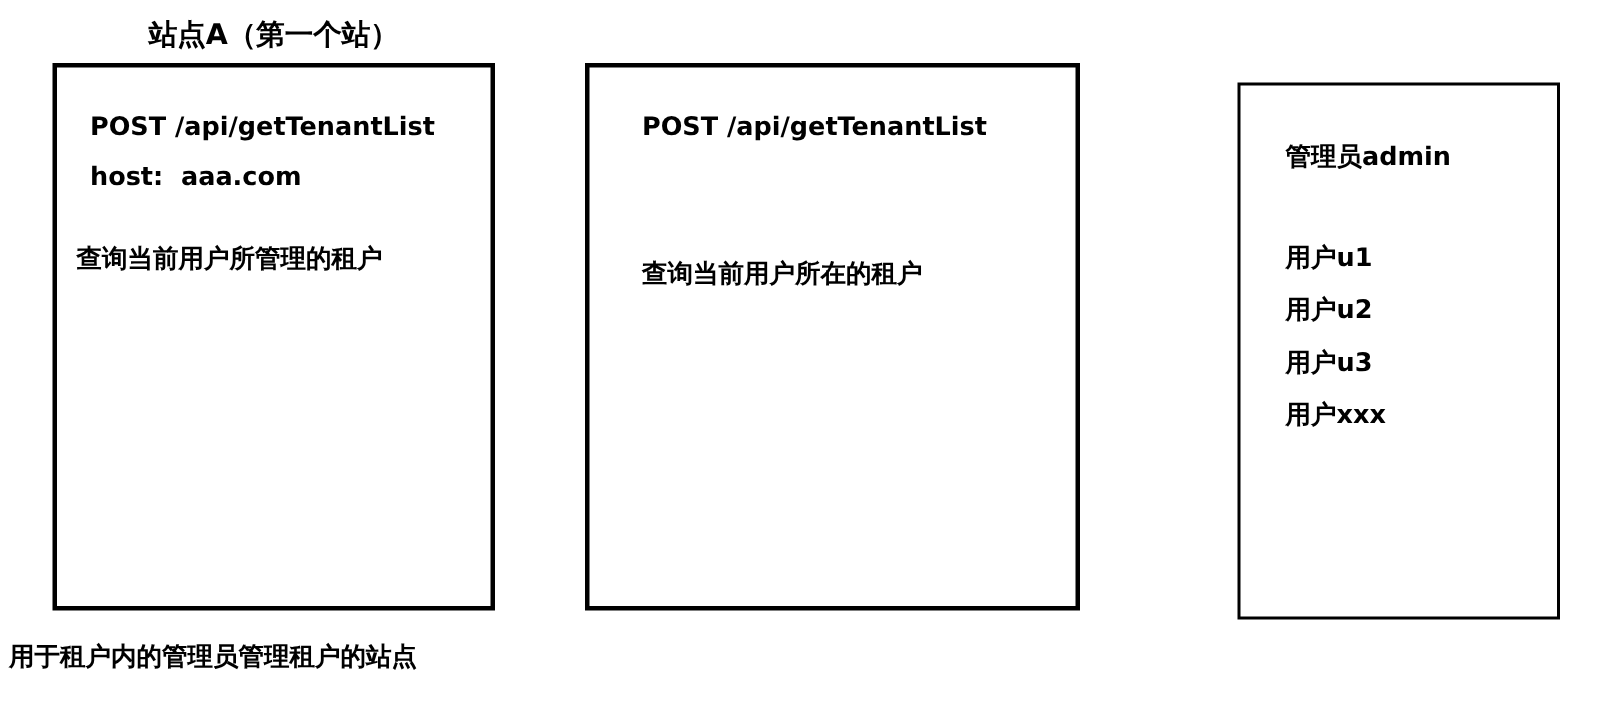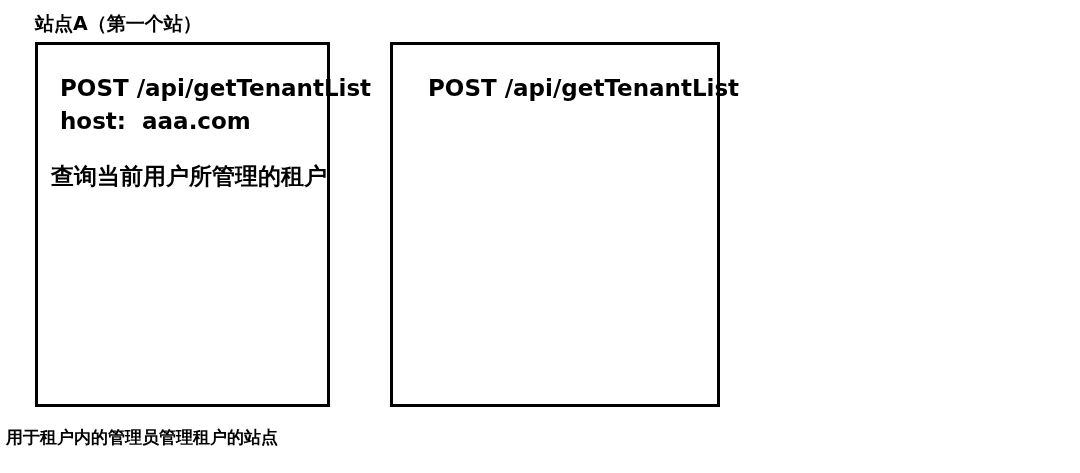--- a/index.html
+++ b/index.html
@@ -13,36 +13,36 @@
     height: 473px;
     background: #ffffff;
     color: #000000;
     font-family: "DejaVu Sans", "Liberation Sans", sans-serif;
     font-weight: bold;
     overflow: hidden;
   }
   .box-title {
     position: absolute;
     font-size: 19px;
-    text-align: left;
+    text-align: center;
     white-space: nowrap;
     line-height: 1.2;
   }
   .box {
     position: absolute;
     background: #ffffff;
     box-sizing: border-box;
     border: 3px solid #000000;
   }
   .box.thin {
     border-width: 2px;
   }
   .line {
     position: absolute;
-    font-size: 23px;
+    font-size: 17px;
     white-space: pre;
     line-height: 1.2;
   }
   .caption {
     position: absolute;
     font-size: 17px;
     white-space: nowrap;
     line-height: 1.2;
     font-family: Liberation Serif, serif;
   }
@@ -80,16 +80,24 @@
   <div class="box-title title-a">站点A（第一个站）</div>
   <div class="box box-a">
     <div class="line a-request">POST /api/getTenantList</div>
     <div class="line a-desc">查询当前用户所管理的租户</div>
     <div class="line a-host">host:  aaa.com</div>
   </div>
   <div class="caption caption-a">用于租户内的管理员管理租户的站点</div>
 
   <div class="box box-b">
     <div class="line b-request">POST /api/getTenantList</div>
+    <div class="line b-desc">查询当前用户所在的租户</div>
   </div>
 
+  <div class="box box-c thin">
+    <div class="line c-admin">管理员admin</div>
+    <div class="line c-user-0">用户u1</div>
+    <div class="line c-user-1">用户u2</div>
+    <div class="line c-user-2">用户u3</div>
+    <div class="line c-user-3">用户xxx</div>
+  </div>
 
 </div>
 
 </body></html>

